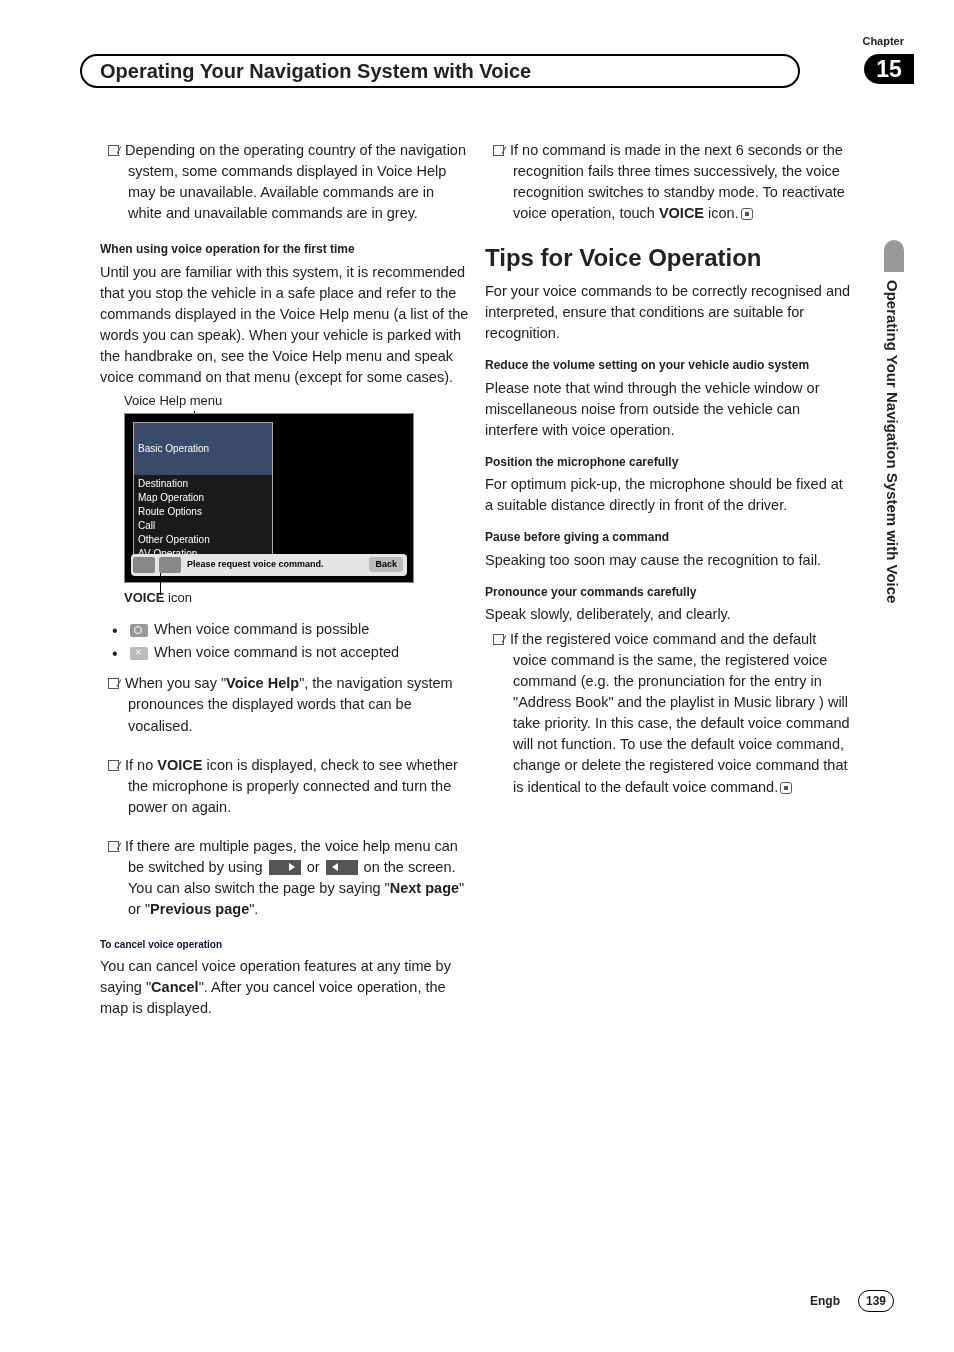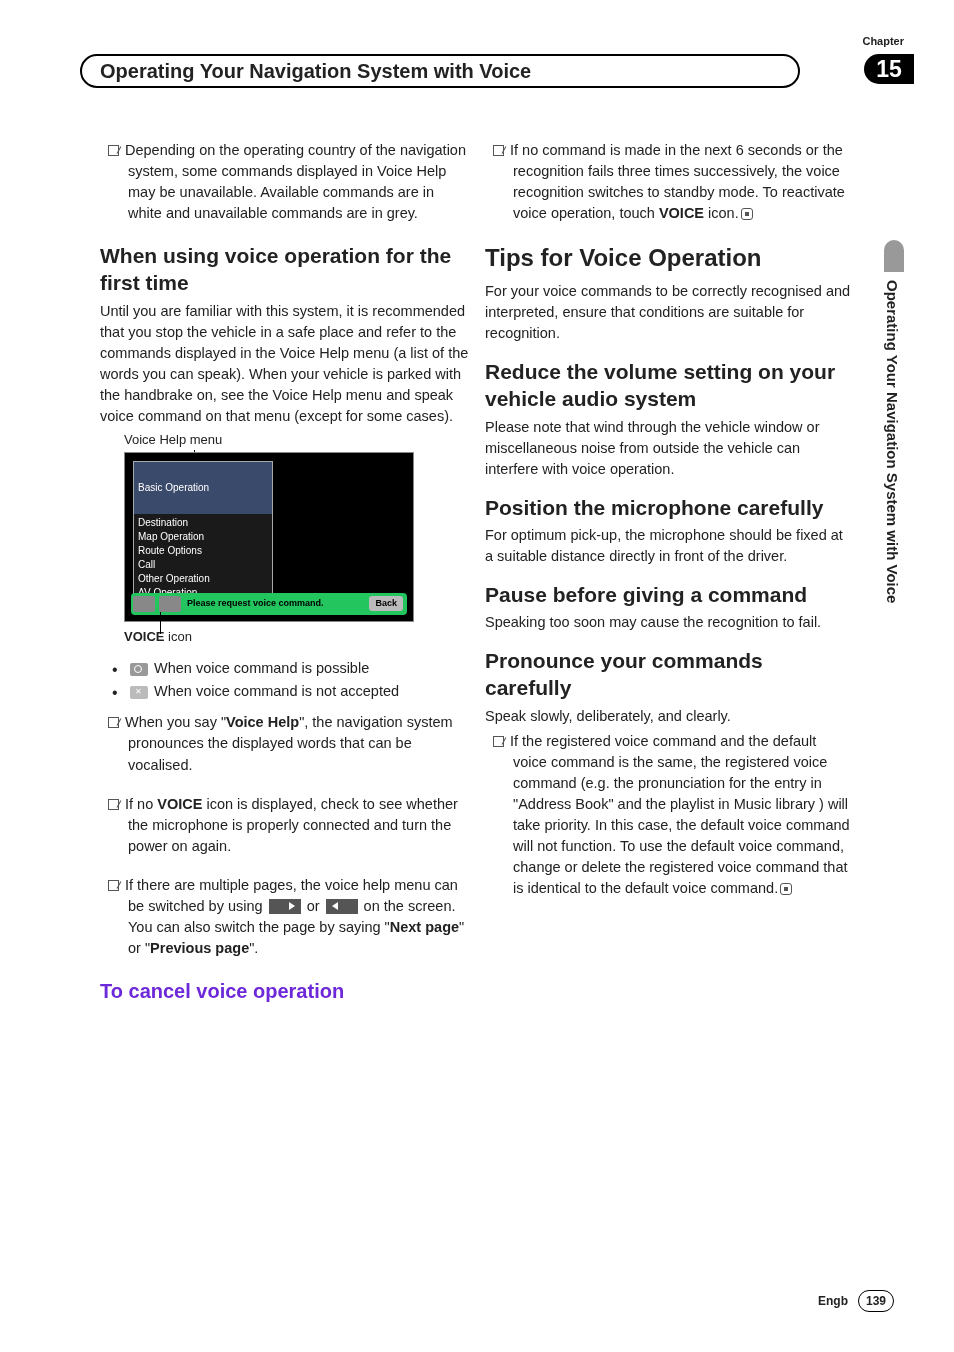--- a/index.html
+++ b/index.html
@@ -107,21 +107,21 @@
     transform: rotate(30deg);
   }
   .indented-block {
     padding-left: 28px;
     margin-bottom: 18px;
   }
   .indented-block .box-bullet {
     margin-left: -20px;
   }
   .h3 {
-    font-size: 21px;
+    font-size: 12px;
     font-weight: 900;
     margin: 14px 0 4px 0;
     line-height: 1.3;
   }
   .h2 {
     font-size: 24px;
     font-weight: 900;
     margin: 20px 0 8px 0;
     line-height: 1.2;
   }
@@ -153,21 +153,21 @@
     background: #3a4a6a;
     margin: -2px -4px 2px -4px;
     padding: 19px 4px;
   }
   .screenshot .bottom-bar {
     position: absolute;
     left: 6px;
     bottom: 6px;
     right: 6px;
     height: 22px;
-    background: #22c55e;
+    background: #e5e5e5;
     border-radius: 4px;
     color: #000;
     display: flex;
     align-items: center;
     font-size: 9px;
   }
   .screenshot .bottom-bar .iconbox {
     width: 22px;
     height: 16px;
     background: #888;
@@ -238,23 +238,23 @@
     position: absolute;
     top: 3px;
     width: 0;
     height: 0;
     border-top: 4px solid transparent;
     border-bottom: 4px solid transparent;
   }
   .arrow-btn.right::after { right: 6px; border-left: 6px solid #fff; }
   .arrow-btn.left::after { left: 6px; border-right: 6px solid #fff; }
   .h3-blue {
-    font-size: 20px;
+    font-size: 10px;
     font-weight: 900;
-    color: #6d28d9;
+    color: #0f172a;
     margin: 18px 0 4px 0;
   }
   .end-square {
     display: inline-block;
     width: 12px;
     height: 12px;
     border: 1.5px solid #555;
     border-radius: 3px;
     vertical-align: middle;
     position: relative;
@@ -273,21 +273,21 @@
     display: inline-block;
     font-weight: bold;
     margin-right: 4px;
   }
   .footer {
     position: absolute;
     bottom: 40px;
     right: 60px;
     display: flex;
     align-items: center;
-    gap: 10px;
+    gap: 18px;
     font-size: 12px;
     font-weight: bold;
   }
   .page-circle {
     border: 1.5px solid #000;
     border-radius: 50%;
     width: 36px;
     height: 22px;
     display: flex;
     align-items: center;
@@ -362,20 +362,23 @@
 
     <div class="indented-block">
       <span class="box-bullet"></span><span>If no </span><span class="bold">VOICE</span><span> icon is displayed, check to see whether the microphone is properly connected and turn the power on again.</span>
     </div>
 
     <div class="indented-block">
       <span class="box-bullet"></span><span>If there are multiple pages, the voice help menu can be switched by using </span><span class="arrow-btn right"></span><span> or </span><span class="arrow-btn left"></span><span> on the screen. You can also switch the page by saying "</span><span class="bold">Next page</span><span>" or "</span><span class="bold">Previous page</span><span>".</span>
     </div>
 
     <div class="h3-blue">To cancel voice operation</div>
+    <div class="para">
+      <span>You can cancel voice operation features at any time by saying "</span><span class="bold">Cancel</span><span>". After you cancel voice operation, the map is displayed.</span>
+    </div>
   </div>
 
   <div class="col">
     <div class="indented-block">
       <span class="box-bullet"></span><span>If no command is made in the next 6 seconds or the recognition fails three times successively, the voice recognition switches to standby mode. To reactivate voice operation, touch </span><span class="bold">VOICE</span><span> icon.</span><span class="end-square"></span>
     </div>
 
     <div class="h2">Tips for Voice Operation</div>
     <div class="para">For your voice commands to be correctly recognised and interpreted, ensure that conditions are suitable for recognition.</div>
 

